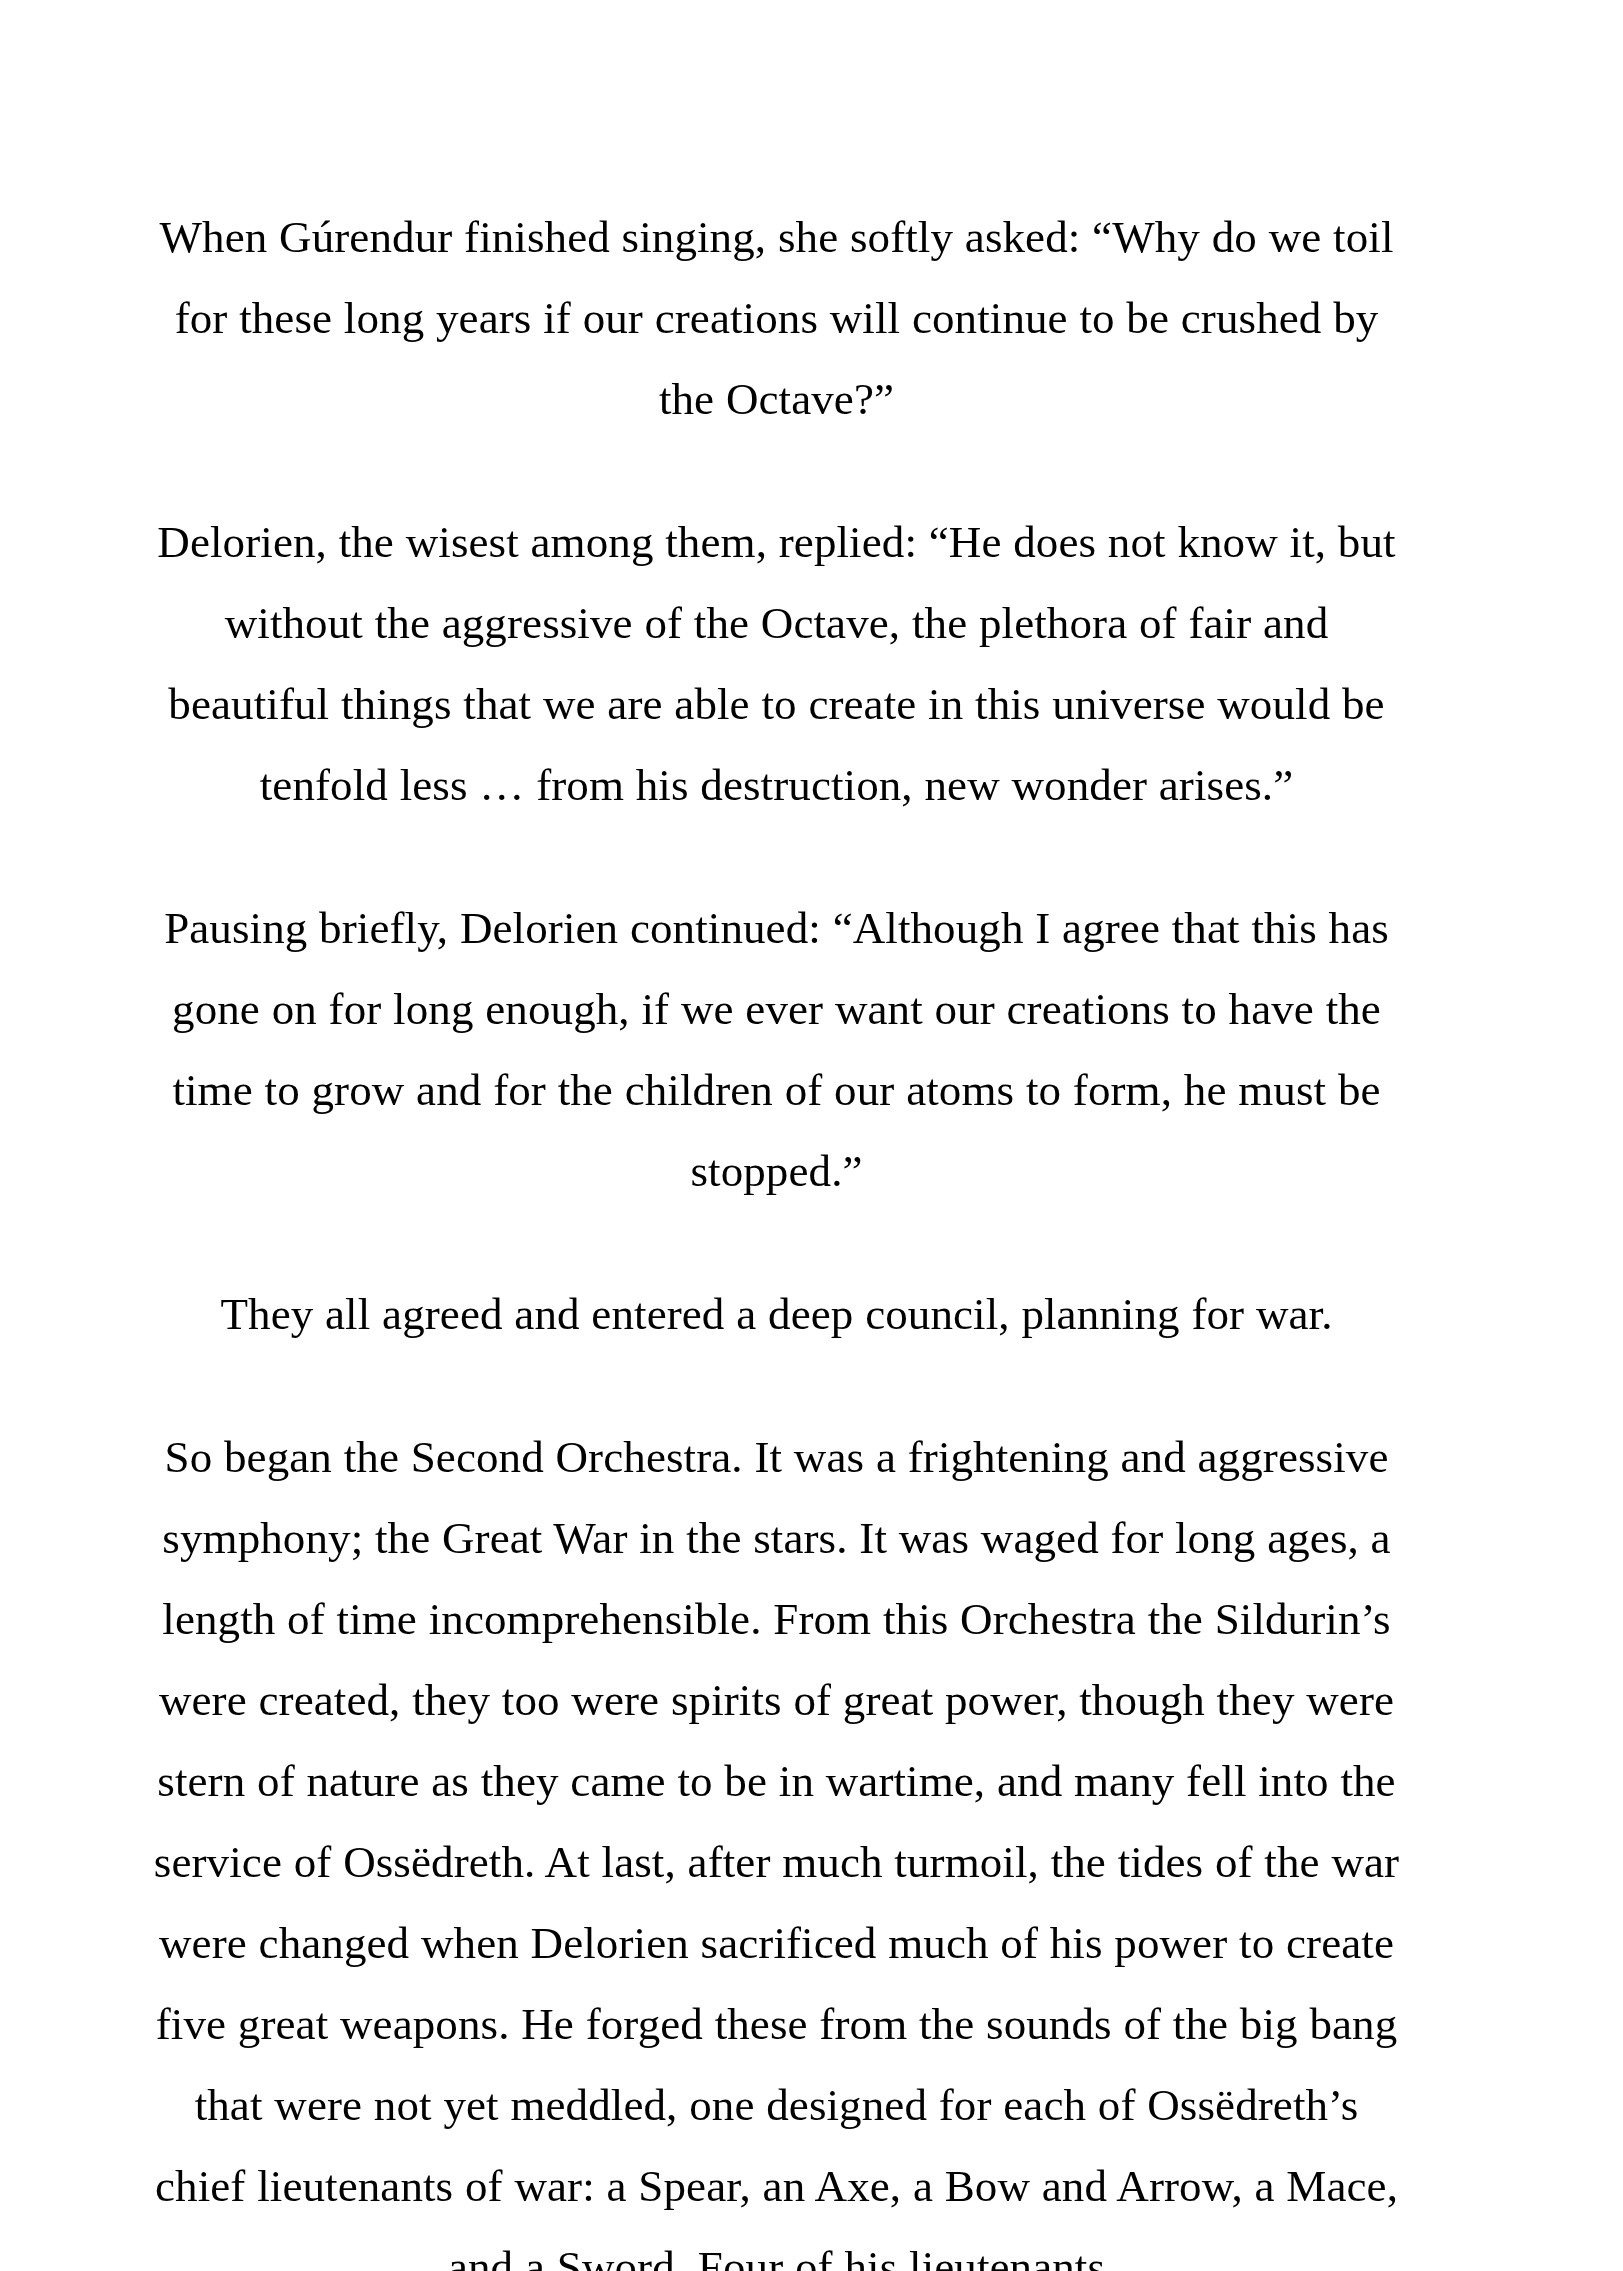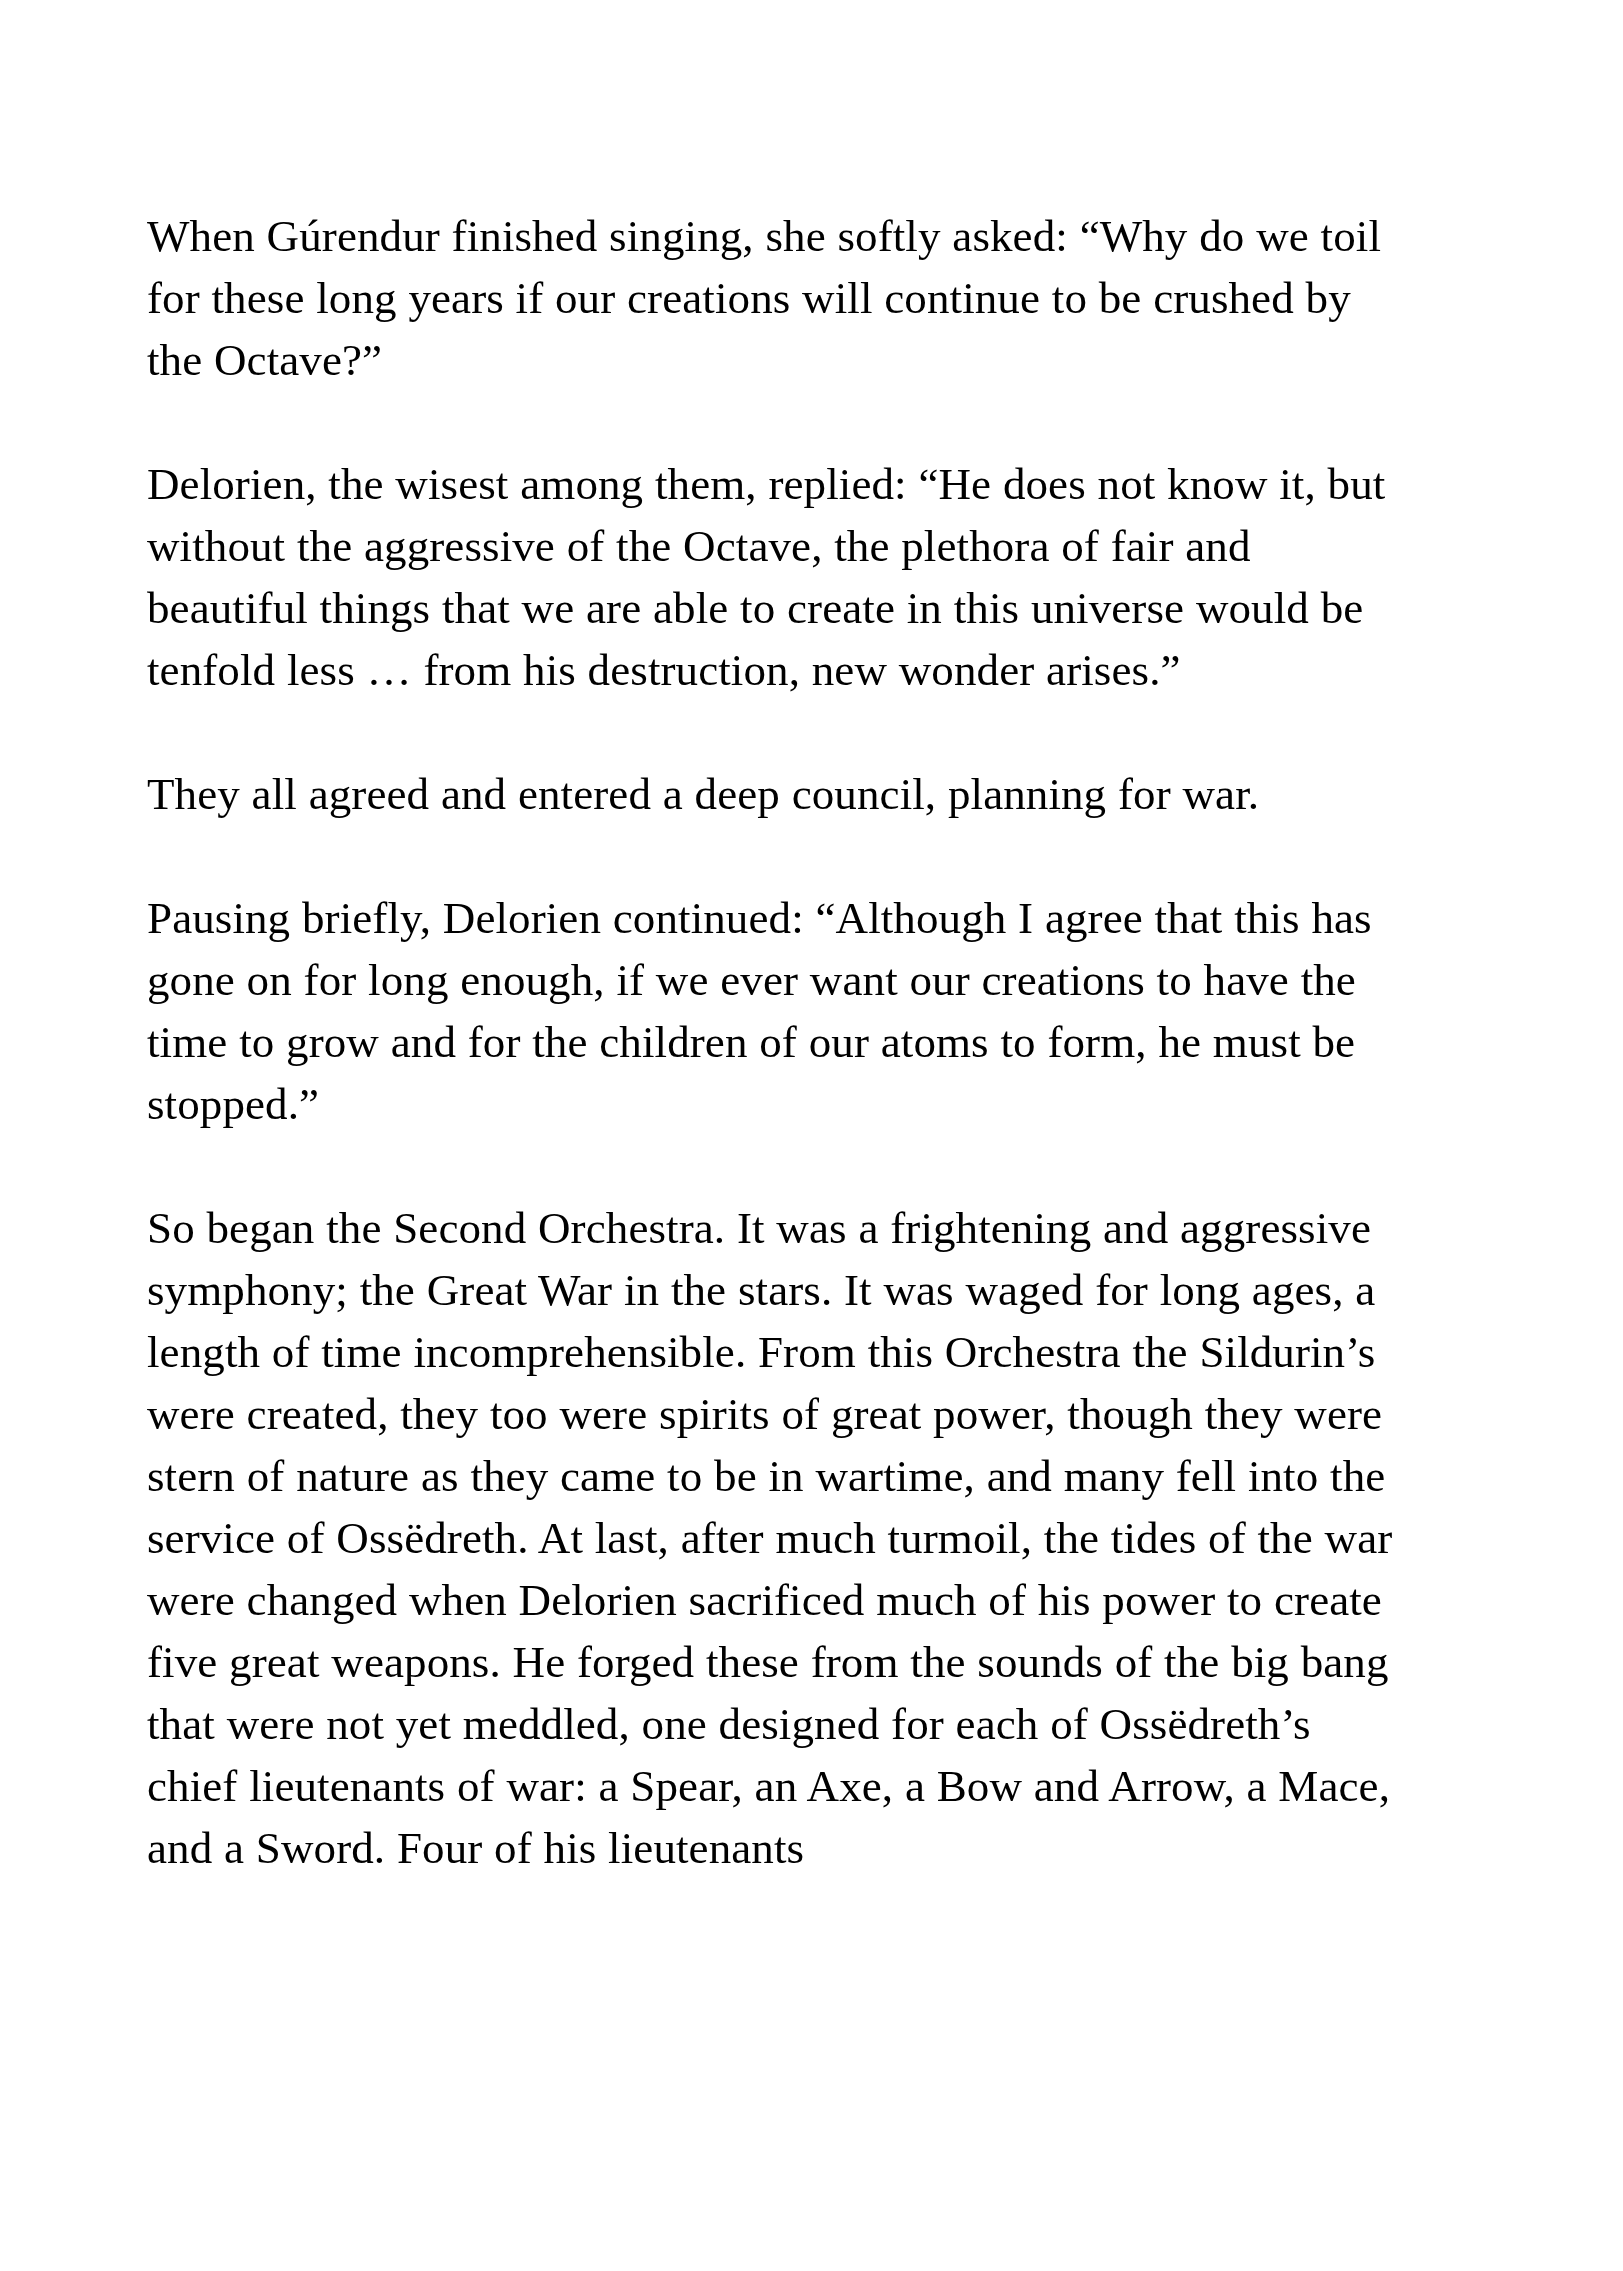--- a/index.html
+++ b/index.html
@@ -22,43 +22,43 @@
     background: #ffffff;
     padding: 197px 0 0 0;
     overflow: hidden;
   }
   .text-column {
     box-sizing: border-box;
     width: 1259px;
     margin: 0 0 0 147px;
   }
   .para {
-    margin: 8px 0 62px 0;
+    margin: 0 0 62px 0;
     font-size: 45px;
-    line-height: 62px;
-    text-align: left;
+    line-height: 81px;
+    text-align: center;
     letter-spacing: 0.1px;
     word-spacing: 0.4px;
     white-space: pre-wrap;
   }
   .para:last-child {
     margin-bottom: 0;
   }
 </style>
 </head>
 <body>
 
 <div class="page">
   <div class="text-column">
 
     <p class="para">When Gúrendur finished singing, she softly asked: “Why do we toil for these long years if our creations will continue to be crushed by the Octave?”</p>
 
     <p class="para">Delorien, the wisest among them, replied: “He does not know it, but without the aggressive of the Octave, the plethora of fair and beautiful things that we are able to create in this universe would be tenfold less … from his destruction, new wonder arises.”</p>
 
+    <p class="para">Pausing briefly, Delorien continued: “Although I agree that this has gone on for long enough, if we ever want our creations to have the time to grow and for the children of our atoms to form, he must be stopped.”</p>
+
     <p class="para">They all agreed and entered a deep council, planning for war.</p>
-
-    <p class="para">Pausing briefly, Delorien continued: “Although I agree that this has gone on for long enough, if we ever want our creations to have the time to grow and for the children of our atoms to form, he must be stopped.”</p>
 
     <p class="para">So began the Second Orchestra. It was a frightening and aggressive symphony; the Great War in the stars. It was waged for long ages, a length of time incomprehensible. From this Orchestra the Sildurin’s were created, they too were spirits of great power, though they were stern of nature as they came to be in wartime, and many fell into the service of Ossëdreth. At last, after much turmoil, the tides of the war were changed when Delorien sacrificed much of his power to create five great weapons. He forged these from the sounds of the big bang that were not yet meddled, one designed for each of Ossëdreth’s chief lieutenants of war: a Spear, an Axe, a Bow and Arrow, a Mace, and a Sword. Four of his lieutenants</p>
 
   </div>
 </div>
 
 
 </body></html>

